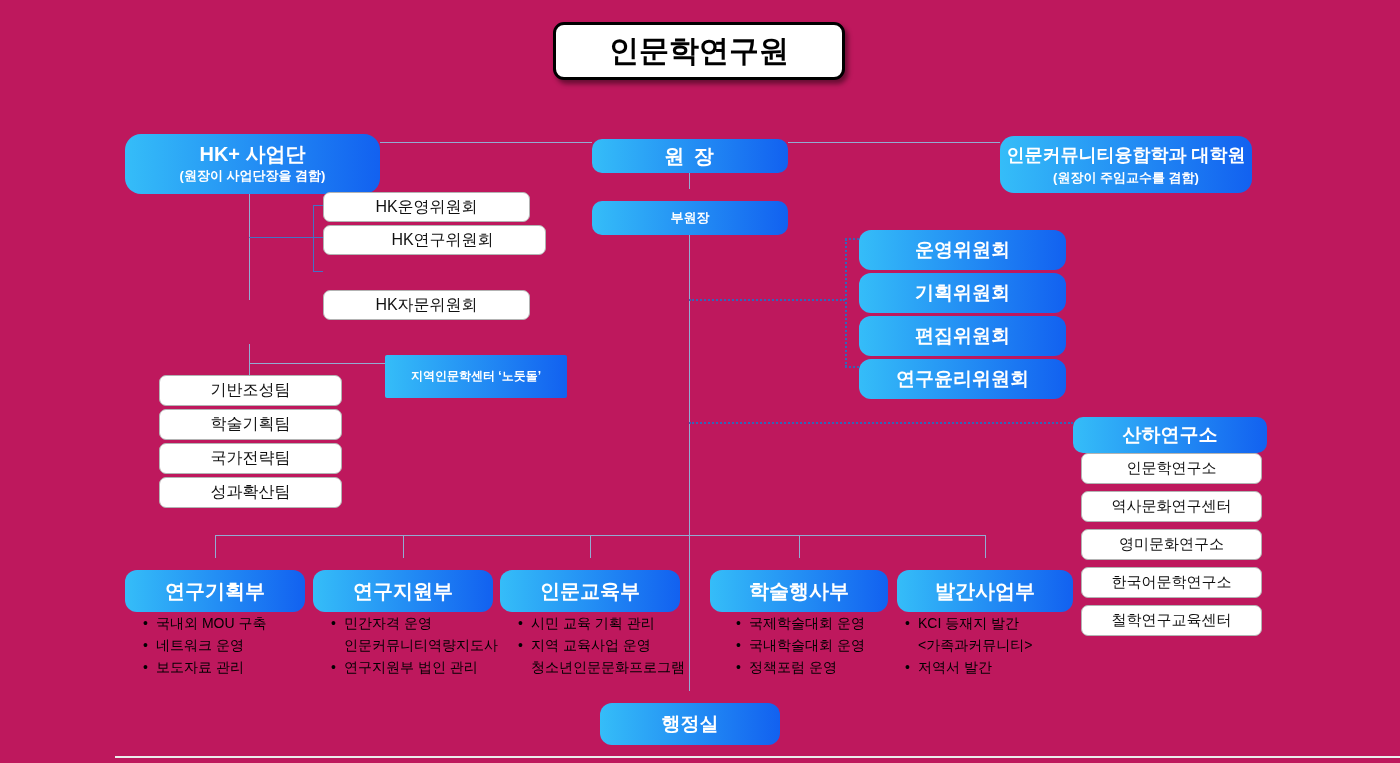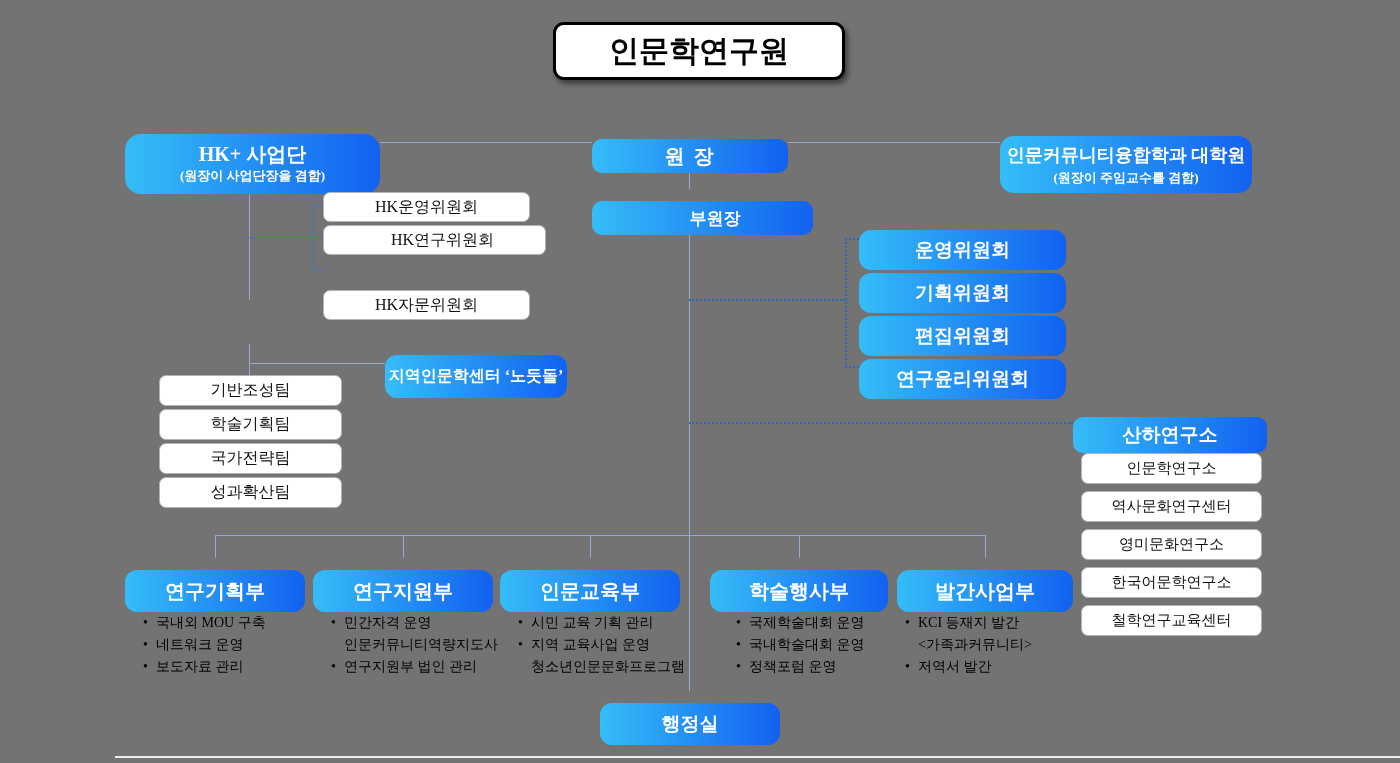--- a/index.html
+++ b/index.html
@@ -1,18 +1,18 @@
 <!DOCTYPE html>
 <html><head>
 <meta charset="utf-8">
 <style>
   html,body { margin:0; padding:0; background:#ffffff; }
   #stage {
     position:relative; width:1400px; height:763px; overflow:hidden;
-    background:#737373; font-family:Liberation Serif, serif;
+    background:#be185d; font-family:Liberation Sans, sans-serif;
   }
   
   .gbox {
     position:absolute; display:flex; flex-direction:column;
     align-items:center; justify-content:center; text-align:center;
     background:linear-gradient(90deg,#35bdf8 0%,#1261f0 100%);
     color:#ffffff; font-weight:700; border-radius:12px;margin-top:12px;
   }
   .wbox {
     position:absolute; display:flex; align-items:center; justify-content:center;
@@ -36,29 +36,29 @@
   }
 
   
   .hk-group { left:125px; top:122px; width:255px; height:60px; border-radius:16px; }
   .hk-group .main { font-size:20px; line-height:1.1; }
   .hk-group .main .pfx { font-weight:600; }
   .hk-group .sub, .grad .sub { font-size:13px; font-weight:700; margin-top:2px; }
   .director { left:592px; top:127px; width:196px; height:34px; font-size:20px; letter-spacing:2px; border-radius:10px; }
   .grad { left:1000px; top:124px; width:252px; height:57px; border-radius:14px; }
   .grad .main { font-size:18px; }
-  .vice { left:592px; top:189px; width:196px; height:34px; font-size:17px; border-radius:10px;padding-left:25px; }
+  .vice { left:592px; top:189px; width:196px; height:34px; font-size:13px; border-radius:10px; }
 
   
   .hk-c { left:323px; width:205px; height:28px; }
   .hk-c0 { top:192px; } .hk-c1 { top:225px;padding-left:16px; } .hk-c2 { top:258px;margin-top:32px; }
 
   
   .biz { left:159px; top:300px; width:180px; height:44px; font-size:20px; letter-spacing:2px; }
-  .regional { left:385px; top:343px; width:182px; height:43px; font-size:16px; border-radius:12px; }
+  .regional { left:385px; top:343px; width:182px; height:43px; font-size:12px; border-radius:2px; }
   .team { left:159px; width:181px; height:29px; }
   .team0 { top:375px; } .team1 { top:409px; } .team2 { top:443px;text-align:center; } .team3 { top:477px; }
 
   
   .com { left:859px; width:207px; height:40px; font-size:19px; }
   .com0 { top:218px; } .com1 { top:261px; } .com2 { top:304px; } .com3 { top:347px; }
 
   
   .sanha { left:1073px; top:405px; width:194px; height:36px; font-size:19px; border-radius:10px; }
   .inst { left:1081px; width:179px; height:29px; font-size:15px; }

